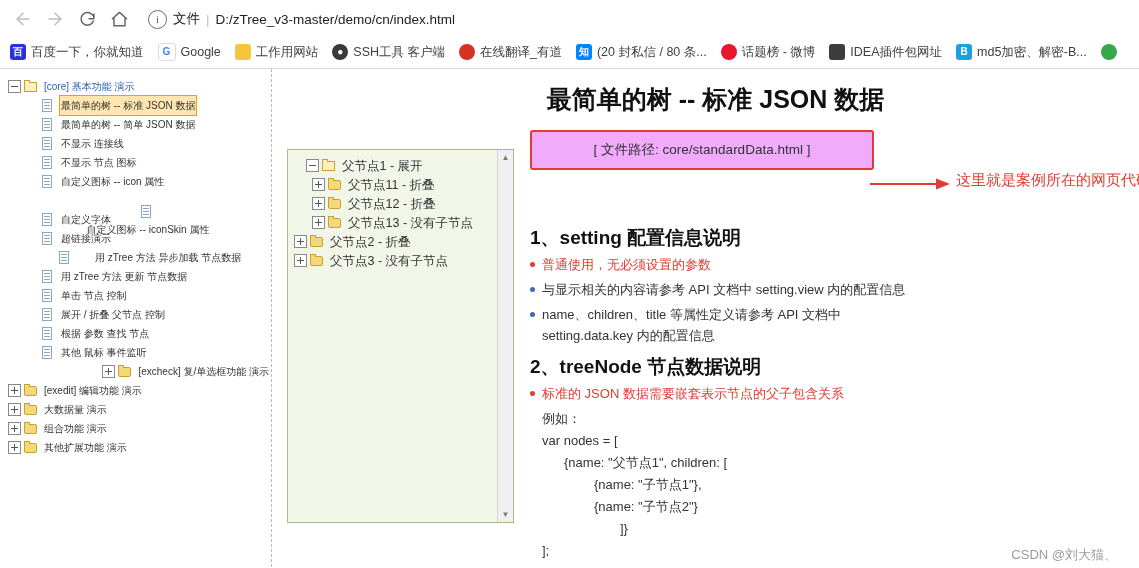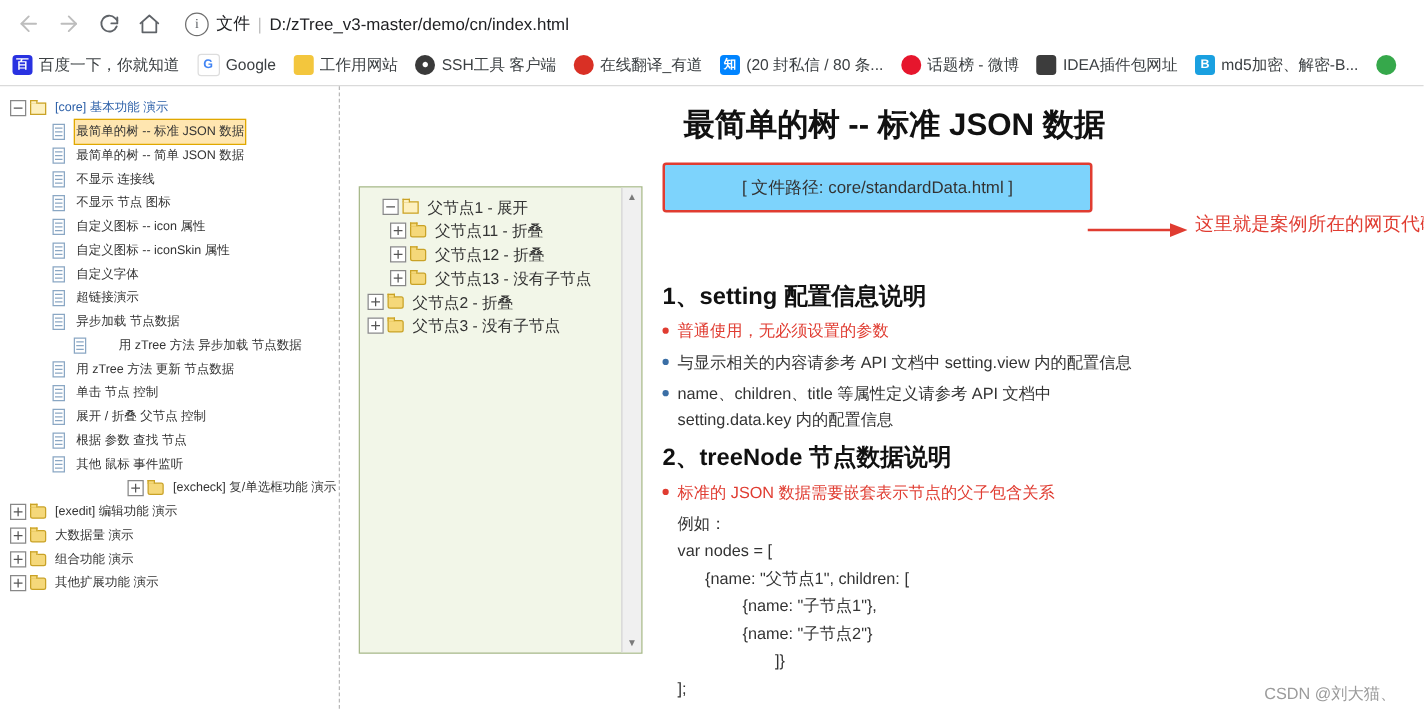--- a/index.html
+++ b/index.html
@@ -264,21 +264,21 @@
   }
   .path-box {
     margin: 14px auto 0 auto;
     width: 328px;
     border: 2px solid #e03c31;
     border-radius: 3px;
     padding: 9px 6px;
     text-align: center;
     font-size: 13.5px;
     color: #333;
-    background: #7dd3fc;
+    background: #f0abfc;
     margin-left: 258px;
   }
 
   
   .annot {
     position: absolute;
     left: 598px;
     top: 100px;
     display: flex;
     align-items: flex-start;
@@ -491,39 +491,34 @@
         <div class="tnode" style="padding-left: 17px;">
           <span class="switch"></span>
           <span class="ico doc"></span>
           <span class="tlabel">不显示 节点 图标</span>
         </div>
         <div class="tnode" style="padding-left: 17px;">
           <span class="switch"></span>
           <span class="ico doc"></span>
           <span class="tlabel">自定义图标 -- icon 属性</span>
         </div>
-        <div class="tnode" style="padding-left: 17px;">
+        <div class="tnode" style="padding-left: 17px; flex-direction: column;">
           <span class="switch"></span>
           <span class="ico doc"></span>
           <span class="tlabel">自定义图标 -- iconSkin 属性</span>
         </div>
         <div class="tnode" style="padding-left: 17px;">
           <span class="switch"></span>
           <span class="ico doc"></span>
           <span class="tlabel">自定义字体</span>
         </div>
         <div class="tnode" style="padding-left: 17px;">
           <span class="switch"></span>
           <span class="ico doc"></span>
           <span class="tlabel">超链接演示</span>
-        </div>
-        <div class="tnode" style="padding-left: 17px;">
-          <span class="switch"></span>
-          <span class="ico doc"></span>
-          <span class="tlabel">异步加载 节点数据</span>
         </div>
         <div class="tnode" style="padding-left: 17px; gap: 17px;">
           <span class="switch"></span>
           <span class="ico doc"></span>
           <span class="tlabel">用 zTree 方法 异步加载 节点数据</span>
         </div>
         <div class="tnode" style="padding-left: 17px;">
           <span class="switch"></span>
           <span class="ico doc"></span>
           <span class="tlabel">用 zTree 方法 更新 节点数据</span>

